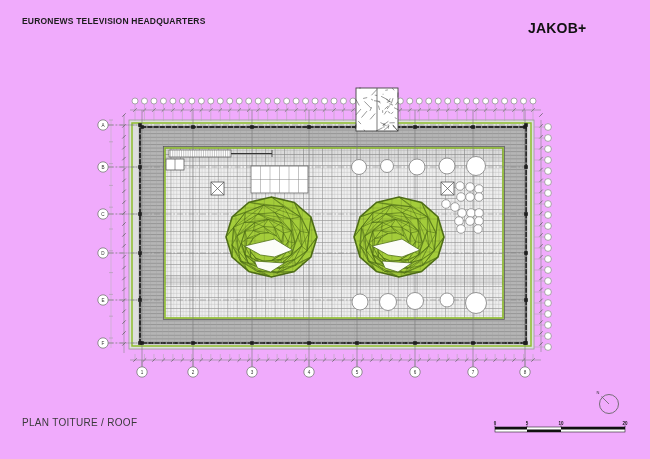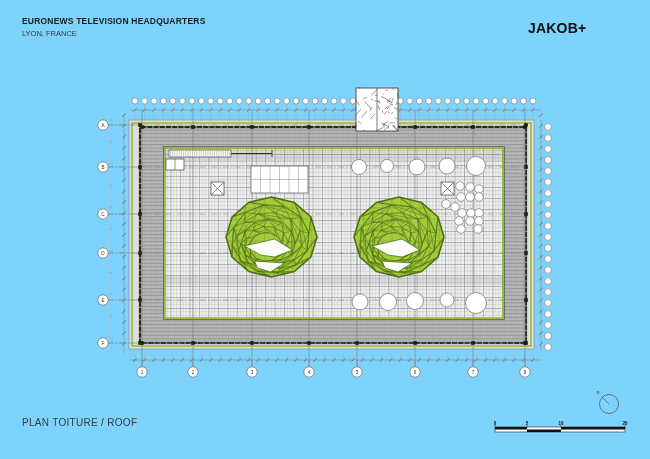--- a/index.html
+++ b/index.html
@@ -1,34 +1,33 @@
 <!DOCTYPE html>
 <html><head>
 <meta charset="utf-8">
 <style>
   html,body{margin:0;padding:0;background:#ffffff;}
-  .page{position:relative;width:650px;height:459px;background:#7dd3fc;overflow:hidden;
+  .page{position:relative;width:650px;height:459px;background:#f0abfc;overflow:hidden;
         font-family:"Liberation Sans","DejaVu Sans",sans-serif;}
   .hdr-left{position:absolute;left:22px;top:16px;}
   .hdr-title{font-size:8.5px;font-weight:bold;letter-spacing:.2px;color:#1c1c1c;}
   .hdr-loc{font-size:7.5px;color:#3a3a3a;margin-top:3px;}
   .hdr-firm{position:absolute;left:528px;top:21px;text-align:right;line-height:14px;
             font-size:14px;font-weight:bold;letter-spacing:.2px;color:#111;}
   .ftr-title{position:absolute;left:22px;top:417px;font-size:10px;color:#3a3a3a;letter-spacing:.3px;}
   svg{position:absolute;left:0;top:0;}
   text{font-family:"Liberation Sans","DejaVu Sans",sans-serif;}
 </style>
 </head>
 <body>
 
 <div class="page">
 
   <div class="hdr-left">
     <div class="hdr-title">EURONEWS TELEVISION HEADQUARTERS</div>
-    <div class="hdr-loc">LYON, FRANCE</div>
   </div>
 
   <div class="hdr-firm">
     <div>JAKOB+</div>
   </div>
 
   <div class="ftr-title">PLAN TOITURE / ROOF</div>
 
   <svg id="plan-svg" width="650" height="459" viewBox="0 0 650 459">
       <defs>

